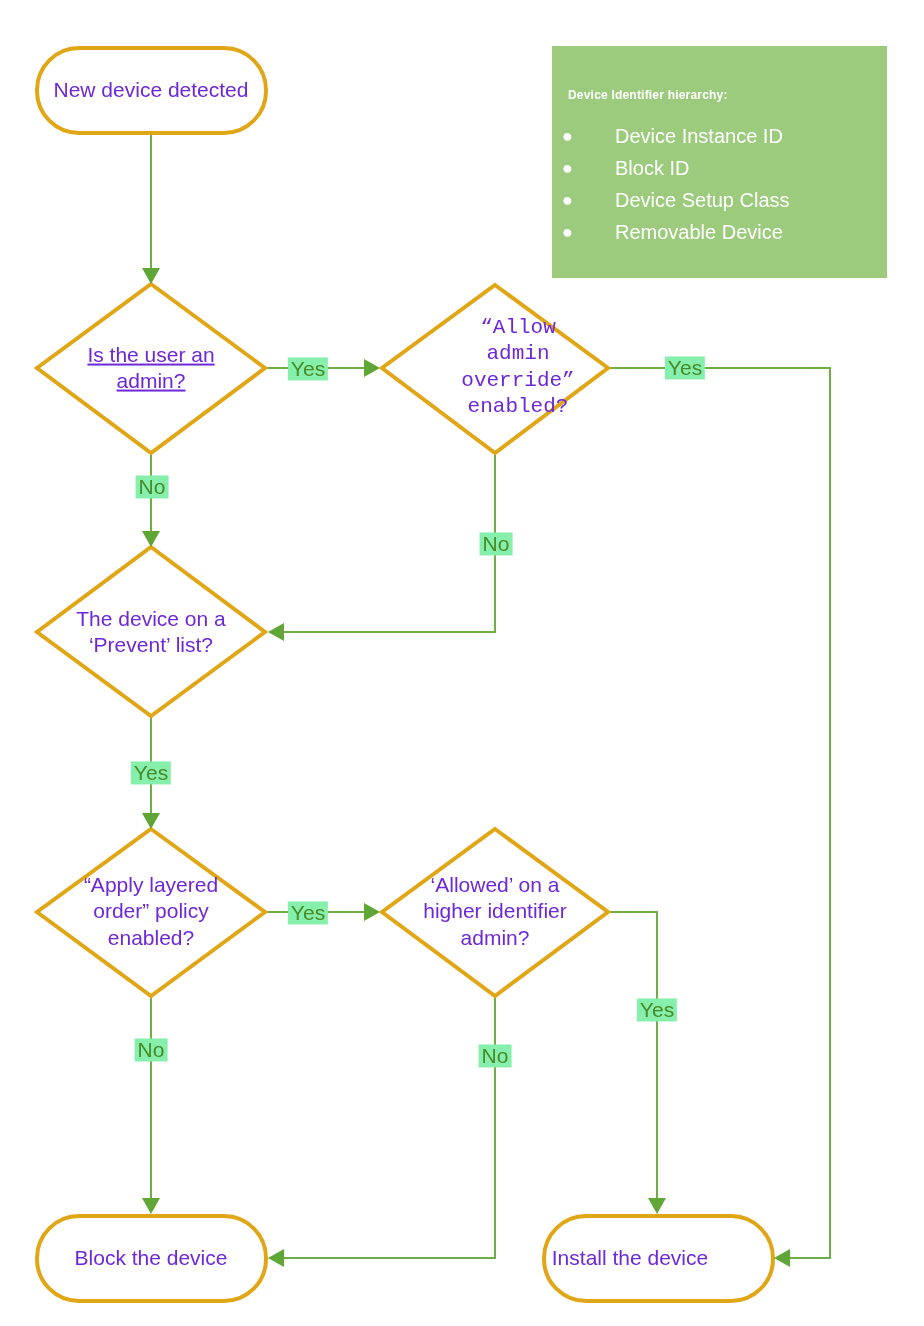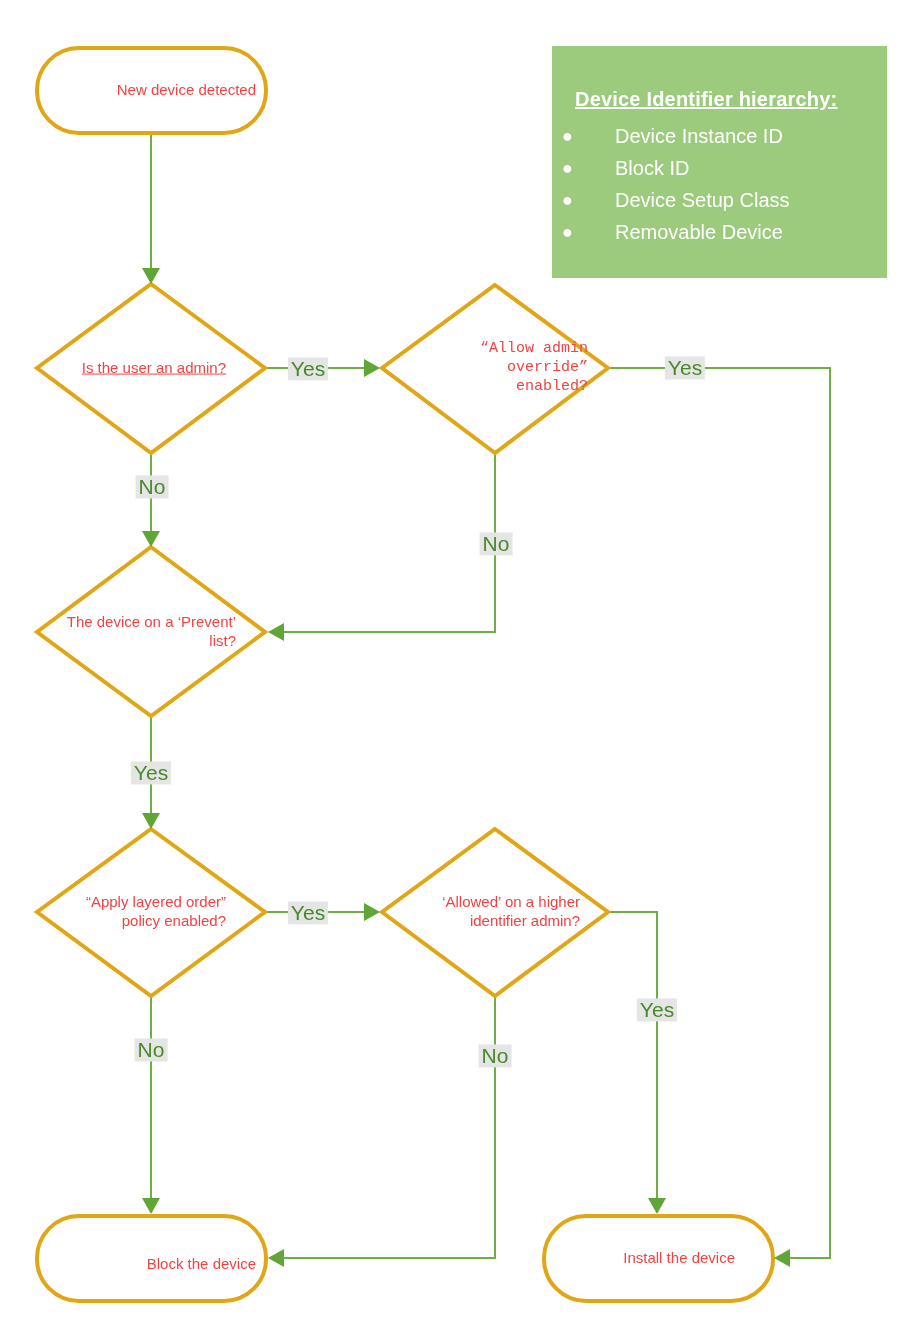--- a/index.html
+++ b/index.html
@@ -6,40 +6,40 @@
   .stage {
     position:relative; width:924px; height:1326px;
     background:#ffffff; overflow:hidden;
     font-family:"Liberation Sans", sans-serif;
   }
   .stage svg { position:absolute; left:0; top:0; }
 
   
   .shape-label {
     position:absolute; transform:translate(-50%,-50%);
-    color:#ef4444; font-size:15px; line-height:1.26;
-    text-align:right; white-space:normal;
+    color:#6d28d9; font-size:21px; line-height:1.26;
+    text-align:center; white-space:normal;
   }
   .terminal-label { width:210px; }
 
   
   .edge-label {
     position:absolute; transform:translate(-50%,-50%);
     color:#478A28; font-size:21px; line-height:1.1;
-    background:#e5e5e5; padding:0 3px; text-align:center;
+    background:#86efac; padding:0 3px; text-align:center;
   }
 
   
   .legend {
     position:absolute; left:552px; top:46px; width:335px; height:232px;
     background:#9CCB7D; color:#ffffff;
   }
   .legend-title {
-    position:absolute; left:23px; top:42px;
-    font-size:20px; font-weight:bold; text-decoration:underline;
+    position:absolute; left:16px; top:42px;
+    font-size:12px; font-weight:bold; 
     letter-spacing:0.2px;
   }
   .legend-list {
     position:absolute; left:0; top:74px; right:0;
     margin:0; padding:0; list-style:none;
   }
   .legend-list li {
     display:flex; align-items:center; height:32px;
     padding-left:10px; font-size:20px;
   }
@@ -96,21 +96,21 @@
   <div class="shape-label" style="left:151px; top:368px; width:150px;text-decoration:underline;">Is the user an admin?</div>
 
   <div class="shape-label" style="left:518px; top:368px; width:140px;font-family:Liberation Mono, monospace;">“Allow admin override” enabled?</div>
 
   <div class="shape-label" style="left:151px; top:912px; width:150px;">“Apply layered order” policy enabled?</div>
 
   <div class="shape-label" style="left:151px; top:632px; width:170px;">The device on a ‘Prevent’ list?</div>
 
   <div class="shape-label" style="left:495px; top:912px; width:170px;">‘Allowed’ on a higher identifier admin?</div>
 
-  <div class="shape-label terminal-label" style="left:151px; top:1258px;margin-top:6px;">Block the device</div>
+  <div class="shape-label terminal-label" style="left:151px; top:1258px;">Block the device</div>
 
   <div class="shape-label terminal-label" style="left:630px; top:1258px;">Install the device</div>
 
   <span class="edge-label" style="left:308px; top:369px;">Yes</span>
   <span class="edge-label" style="left:152px; top:487px;">No</span>
   <span class="edge-label" style="left:685px; top:368px;">Yes</span>
   <span class="edge-label" style="left:496px; top:544px;">No</span>
   <span class="edge-label" style="left:151px; top:773px;">Yes</span>
   <span class="edge-label" style="left:308px; top:913px;">Yes</span>
   <span class="edge-label" style="left:151px; top:1050px;">No</span>

